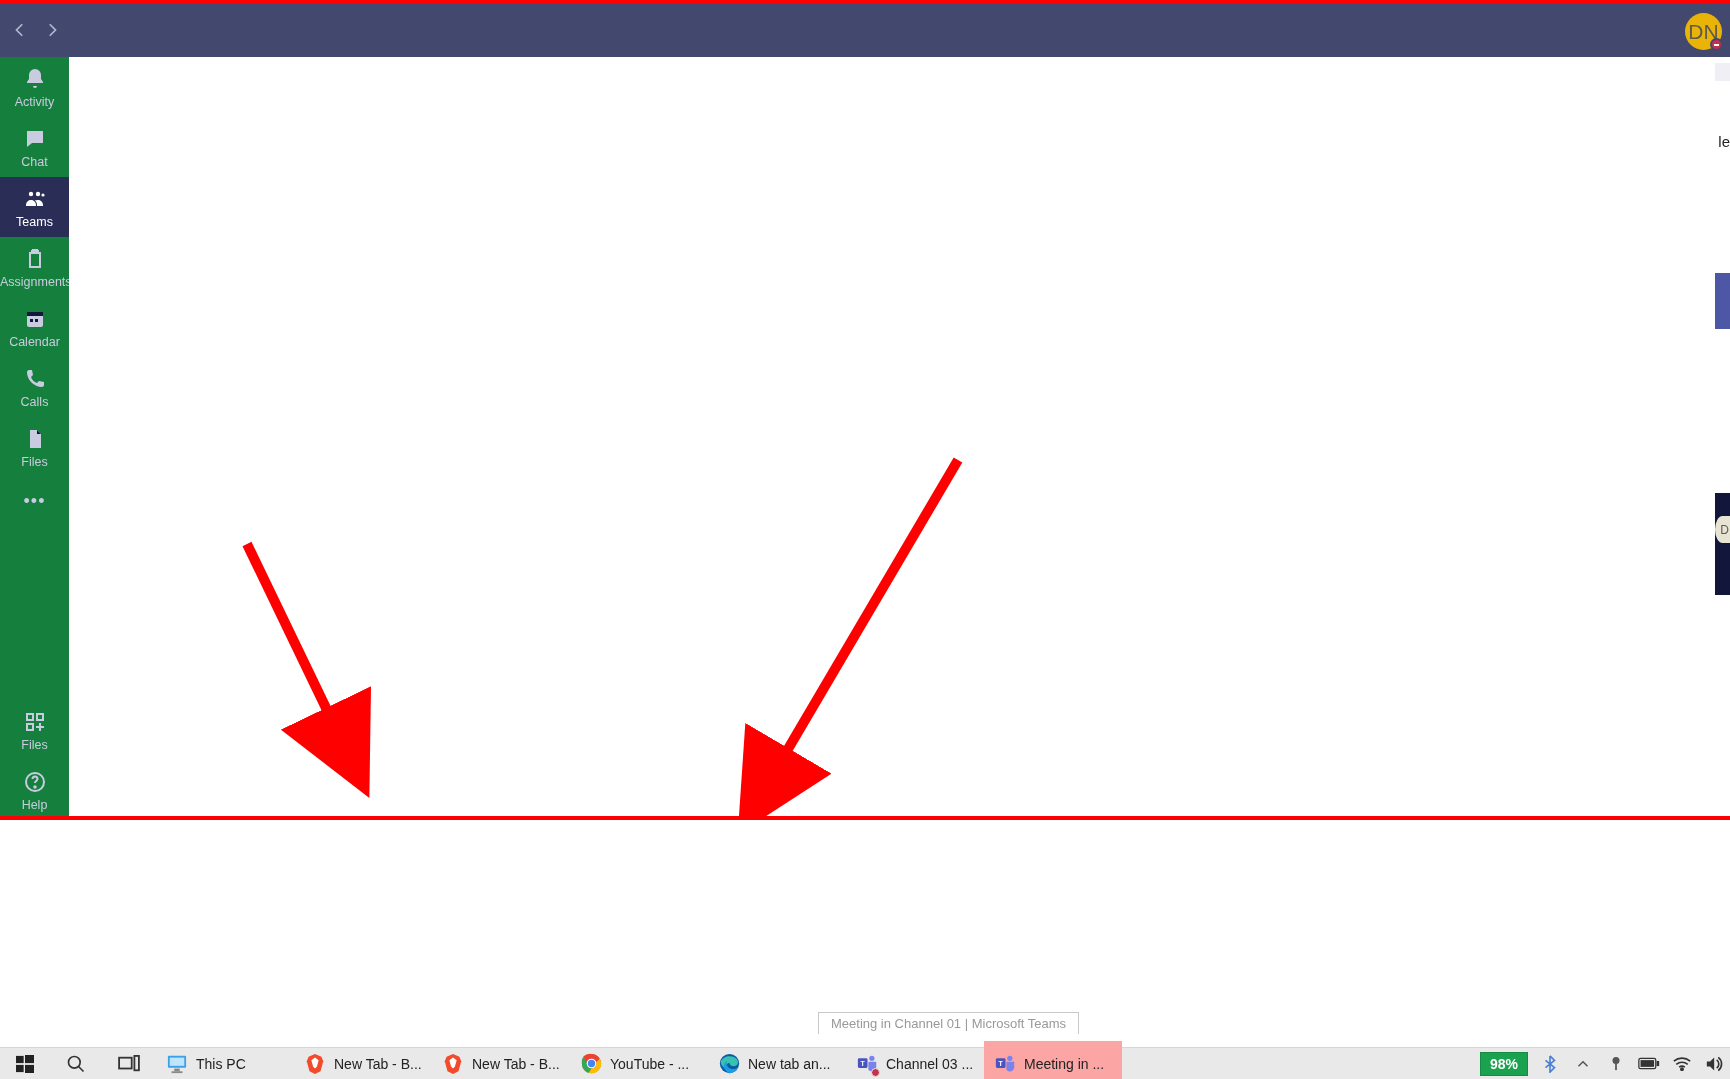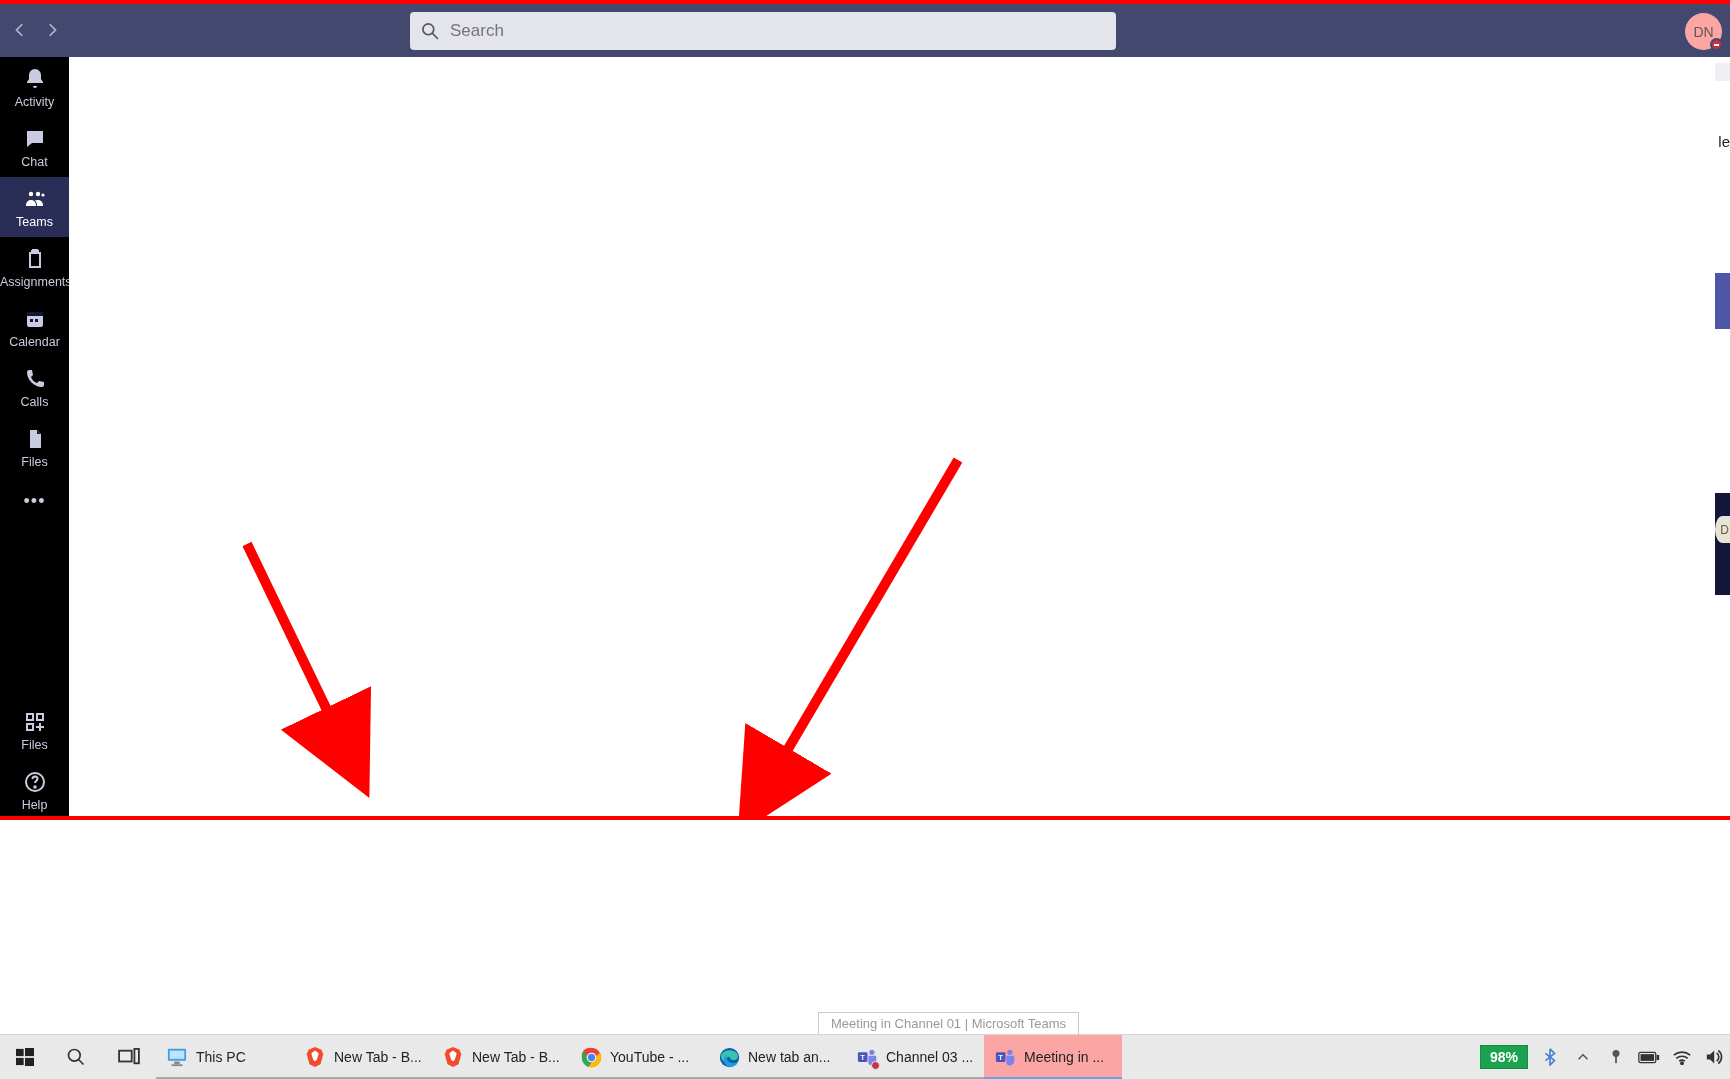--- a/index.html
+++ b/index.html
@@ -22,35 +22,35 @@
   .search-wrap {
     position: absolute; left: 410px; top: 9px; width: 706px; height: 38px;
   }
   .search {
     width: 100%; height: 100%; background: #e3e4ec; border: none; border-radius: 4px;
     padding-left: 40px; font-size: 17px; color: #555; outline: none;
   }
   .search-icon { position: absolute; left: 10px; top: 9px; color: #555; }
   .avatar {
     position: absolute; right: 8px; top: 10px; width: 37px; height: 37px; border-radius: 50%;
-    background: #fca5a5; display: flex; align-items: center; justify-content: center;
-    font-size: 14px; font-weight: 500; color: #5e5b4f;
+    background: #eab308; display: flex; align-items: center; justify-content: center;
+    font-size: 21px; font-weight: 500; color: #5e5b4f;
   }
   .presence {
     position: absolute; right: -1px; bottom: -1px; width: 13px; height: 13px; border-radius: 50%;
     background: #c4314b; border: 2px solid #42486e;
   }
   .presence::after {
     content: ""; position: absolute; left: 2px; top: 3.5px; width: 5px; height: 2px; background: #fff;
   }
 
   
   .rail {
     position: absolute; left: 0; top: 57px; width: 69px; height: 763px;
-    background: #000000; display: flex; flex-direction: column; align-items: center;
+    background: #15803d; display: flex; flex-direction: column; align-items: center;
     color: #c9cbe0;
   }
   .rail-item {
     width: 69px; text-align: center; padding: 10px 0 8px;
     font-size: 12.5px; cursor: pointer; position: relative;
   }
   .rail-item.active { background: #2a2e57; color: #fff; }
   .rail-item .ricon { display: block; margin: 0 auto 4px; }
   .rail-spacer { flex: 1; }
   .rail-dots { padding: 14px 0; font-size: 18px; letter-spacing: 1px; cursor: pointer; }
@@ -68,21 +68,21 @@
   .rclip .txt { position: absolute; right: 0; top: 70px; font-size: 15px; color: #222; }
   .rclip .sel { position: absolute; right: 0; top: 210px; width: 15px; height: 56px; background: #4e56a6; }
   .rclip .dk  { position: absolute; right: 0; top: 430px; width: 15px; height: 102px; background: #12163b; }
   .rclip .avf { position: absolute; right: 0; top: 453px; width: 15px; height: 27px; background: #e8e4d4; border-radius: 50% 0 0 50%; display:flex; align-items:center; justify-content:flex-end; font-size:12px; color:#5e5b4f; padding-right:1px;}
 
   
   .arrow-svg { position: absolute; left: 0; top: 0; width: 1730px; height: 820px; pointer-events: none; z-index: 60; }
 
   
   .taskbar {
-    position: absolute; left: 0; bottom: 0; width: 1730px; height: 45px;
+    position: absolute; left: 0; bottom: 0; width: 1730px; height: 32px;
     background: #e9e9e9; border-top: 1px solid #d6d6d6; display: flex; align-items: center;
   }
   .tb-fixed { display:flex; align-items:center; height:100%; }
   .tb-btn {
     height: 45px; display: flex; align-items: center; justify-content: center;
     padding: 0 16px; cursor: pointer;
   }
   .tb-task {
     height: 45px; display: flex; align-items: center; gap: 8px; padding: 0 10px;
     min-width: 138px; max-width: 138px; cursor: pointer; font-size: 14px; color: #222;
@@ -118,29 +118,20 @@
     <svg width="14" height="14" viewBox="0 0 16 16">
         <path d="M10 2 L4 8 L10 14" stroke="currentColor" stroke-width="2" fill="none" stroke-linecap="round"></path>
       </svg>
   </div>
   <div class="nav-btn">
     <svg width="14" height="14" viewBox="0 0 16 16">
         <path d="M6 2 L12 8 L6 14" stroke="currentColor" stroke-width="2" fill="none" stroke-linecap="round"></path>
       </svg>
   </div>
 
-  <div class="search-wrap">
-    <span class="search-icon">
-      <svg width="20" height="20" viewBox="0 0 24 24">
-          <circle cx="10" cy="10" r="6.5" stroke="#555" stroke-width="2" fill="none"></circle>
-          <line x1="15" y1="15" x2="21" y2="21" stroke="#555" stroke-width="2" stroke-linecap="round"></line>
-        </svg>
-    </span>
-    <input class="search" placeholder="Search" style="">
-  </div>
 
   <div class="avatar">
     <span>DN</span>
     <span class="presence"></span>
   </div>
 </div>
 
 <div class="rail">
   <div class="rail-item">
     <svg class="ricon" width="24" height="24" viewBox="0 0 24 24" fill="currentColor">

